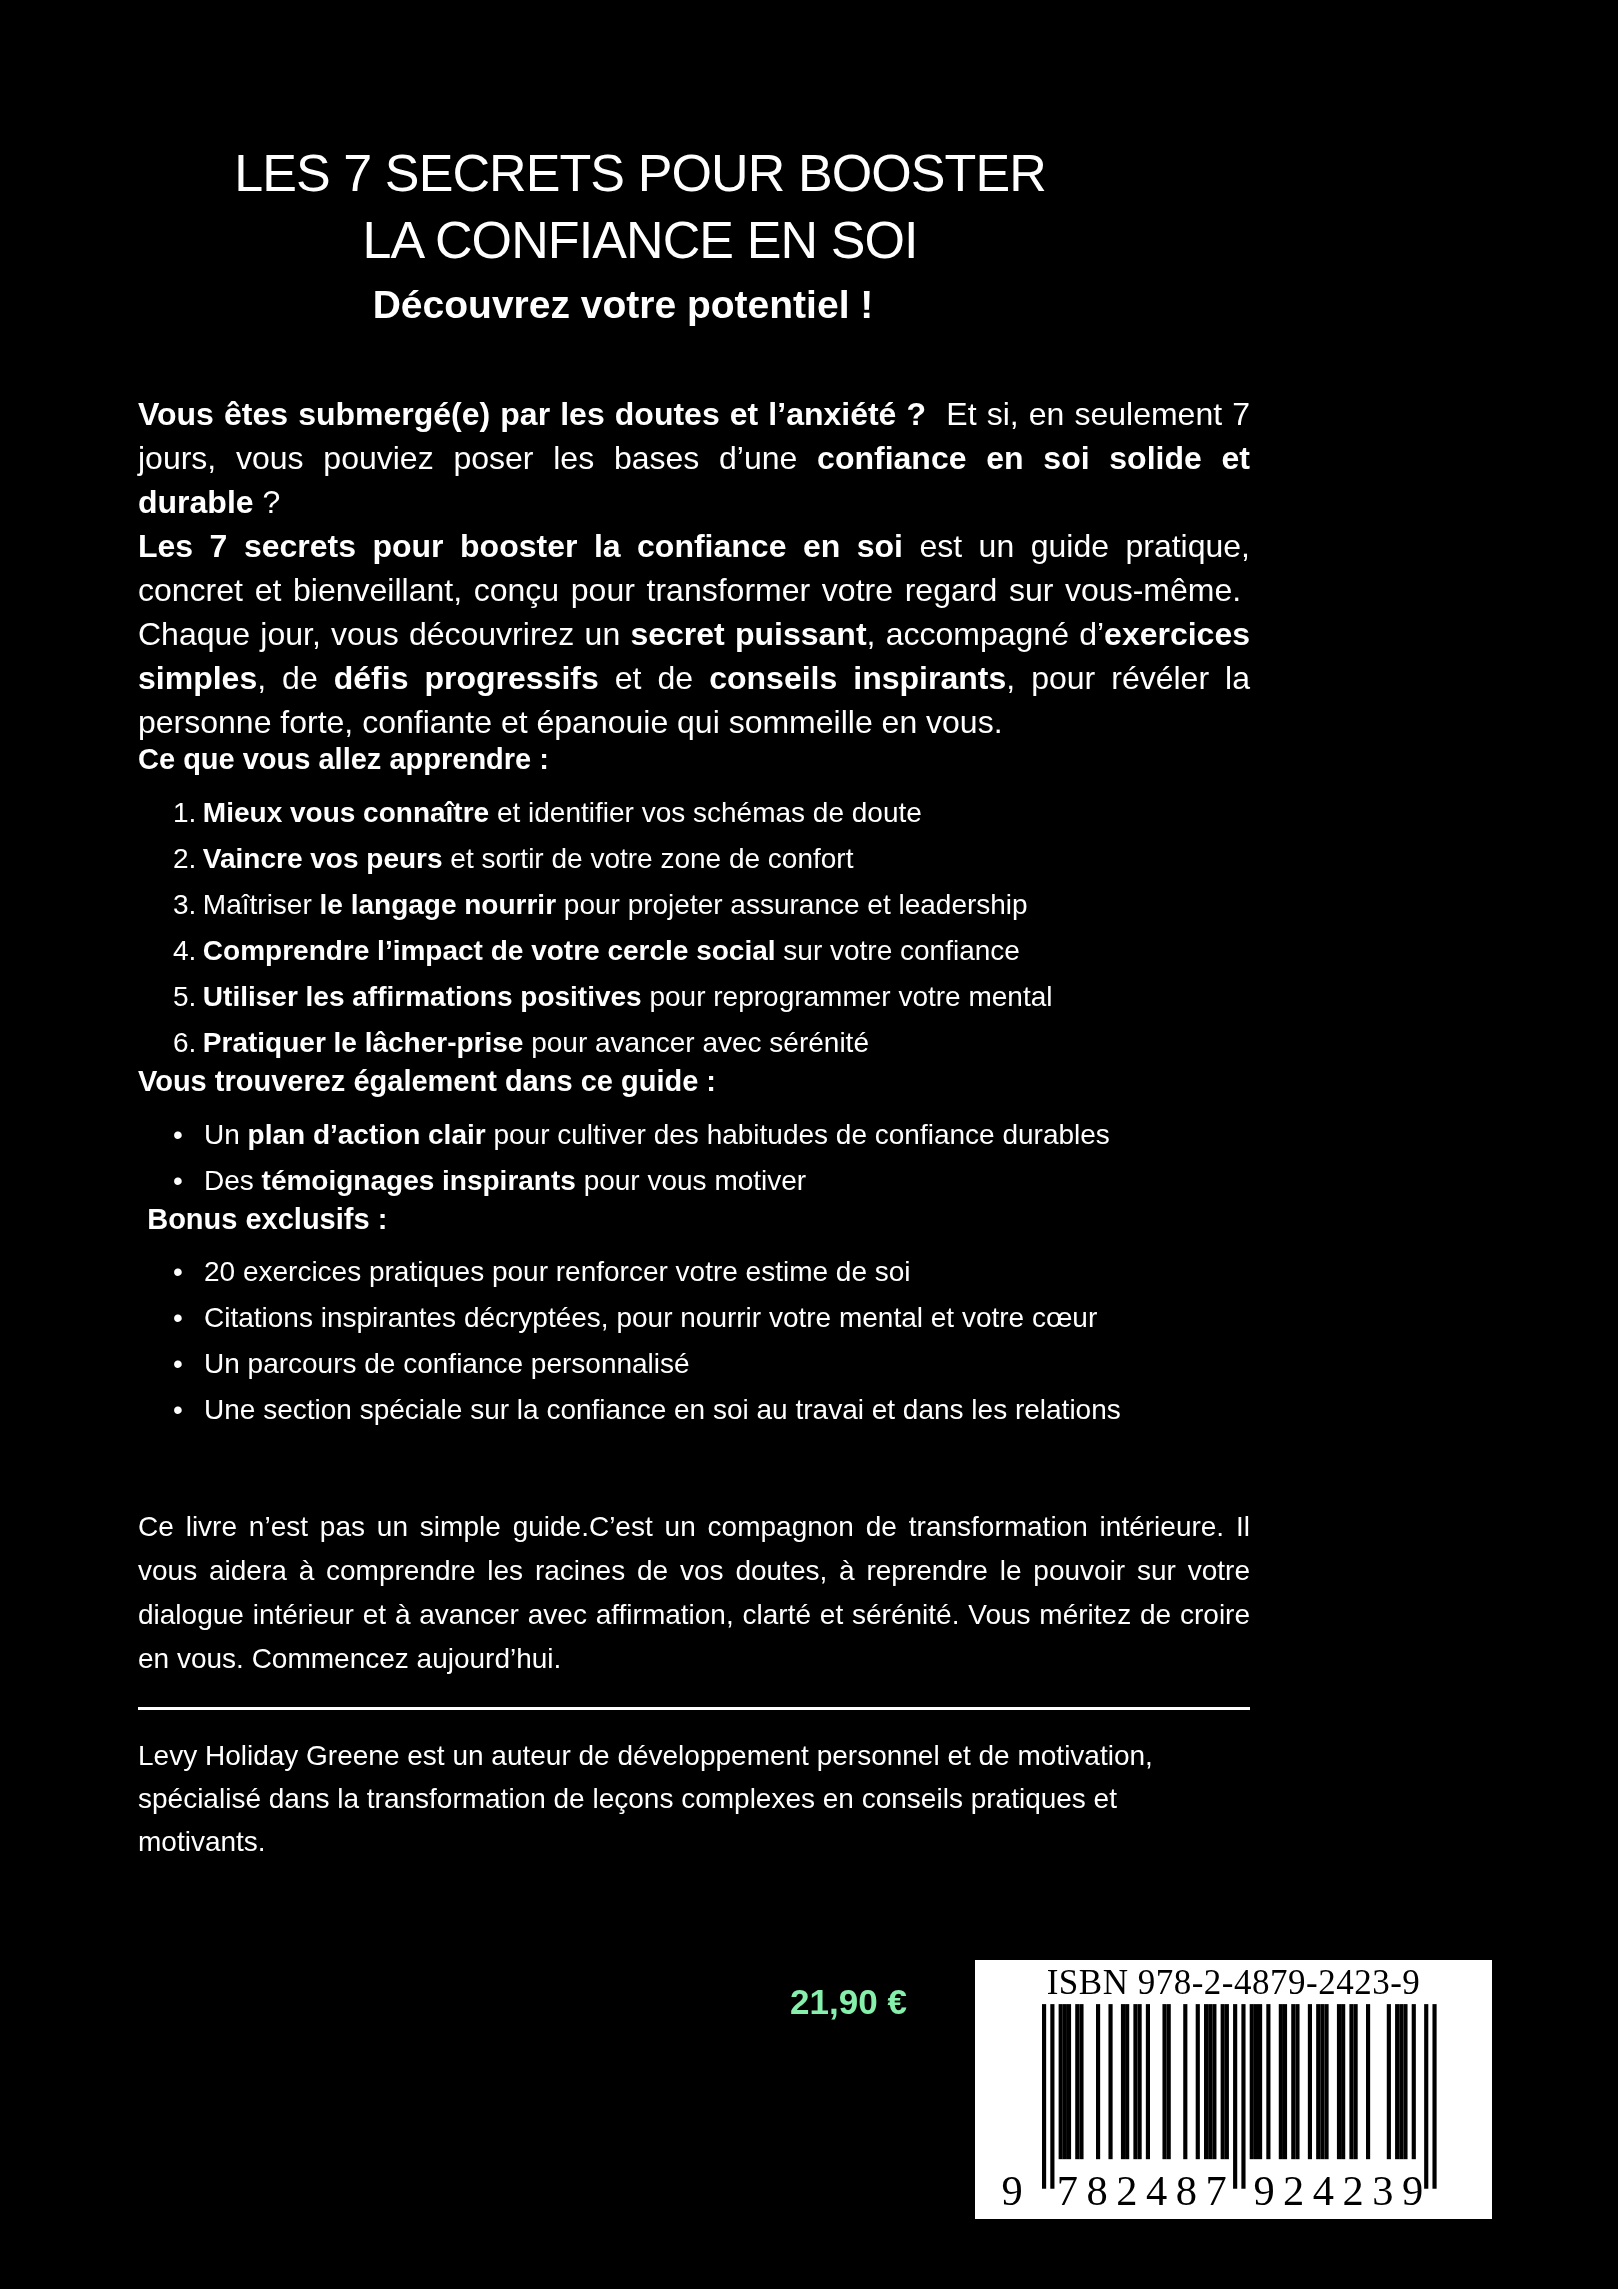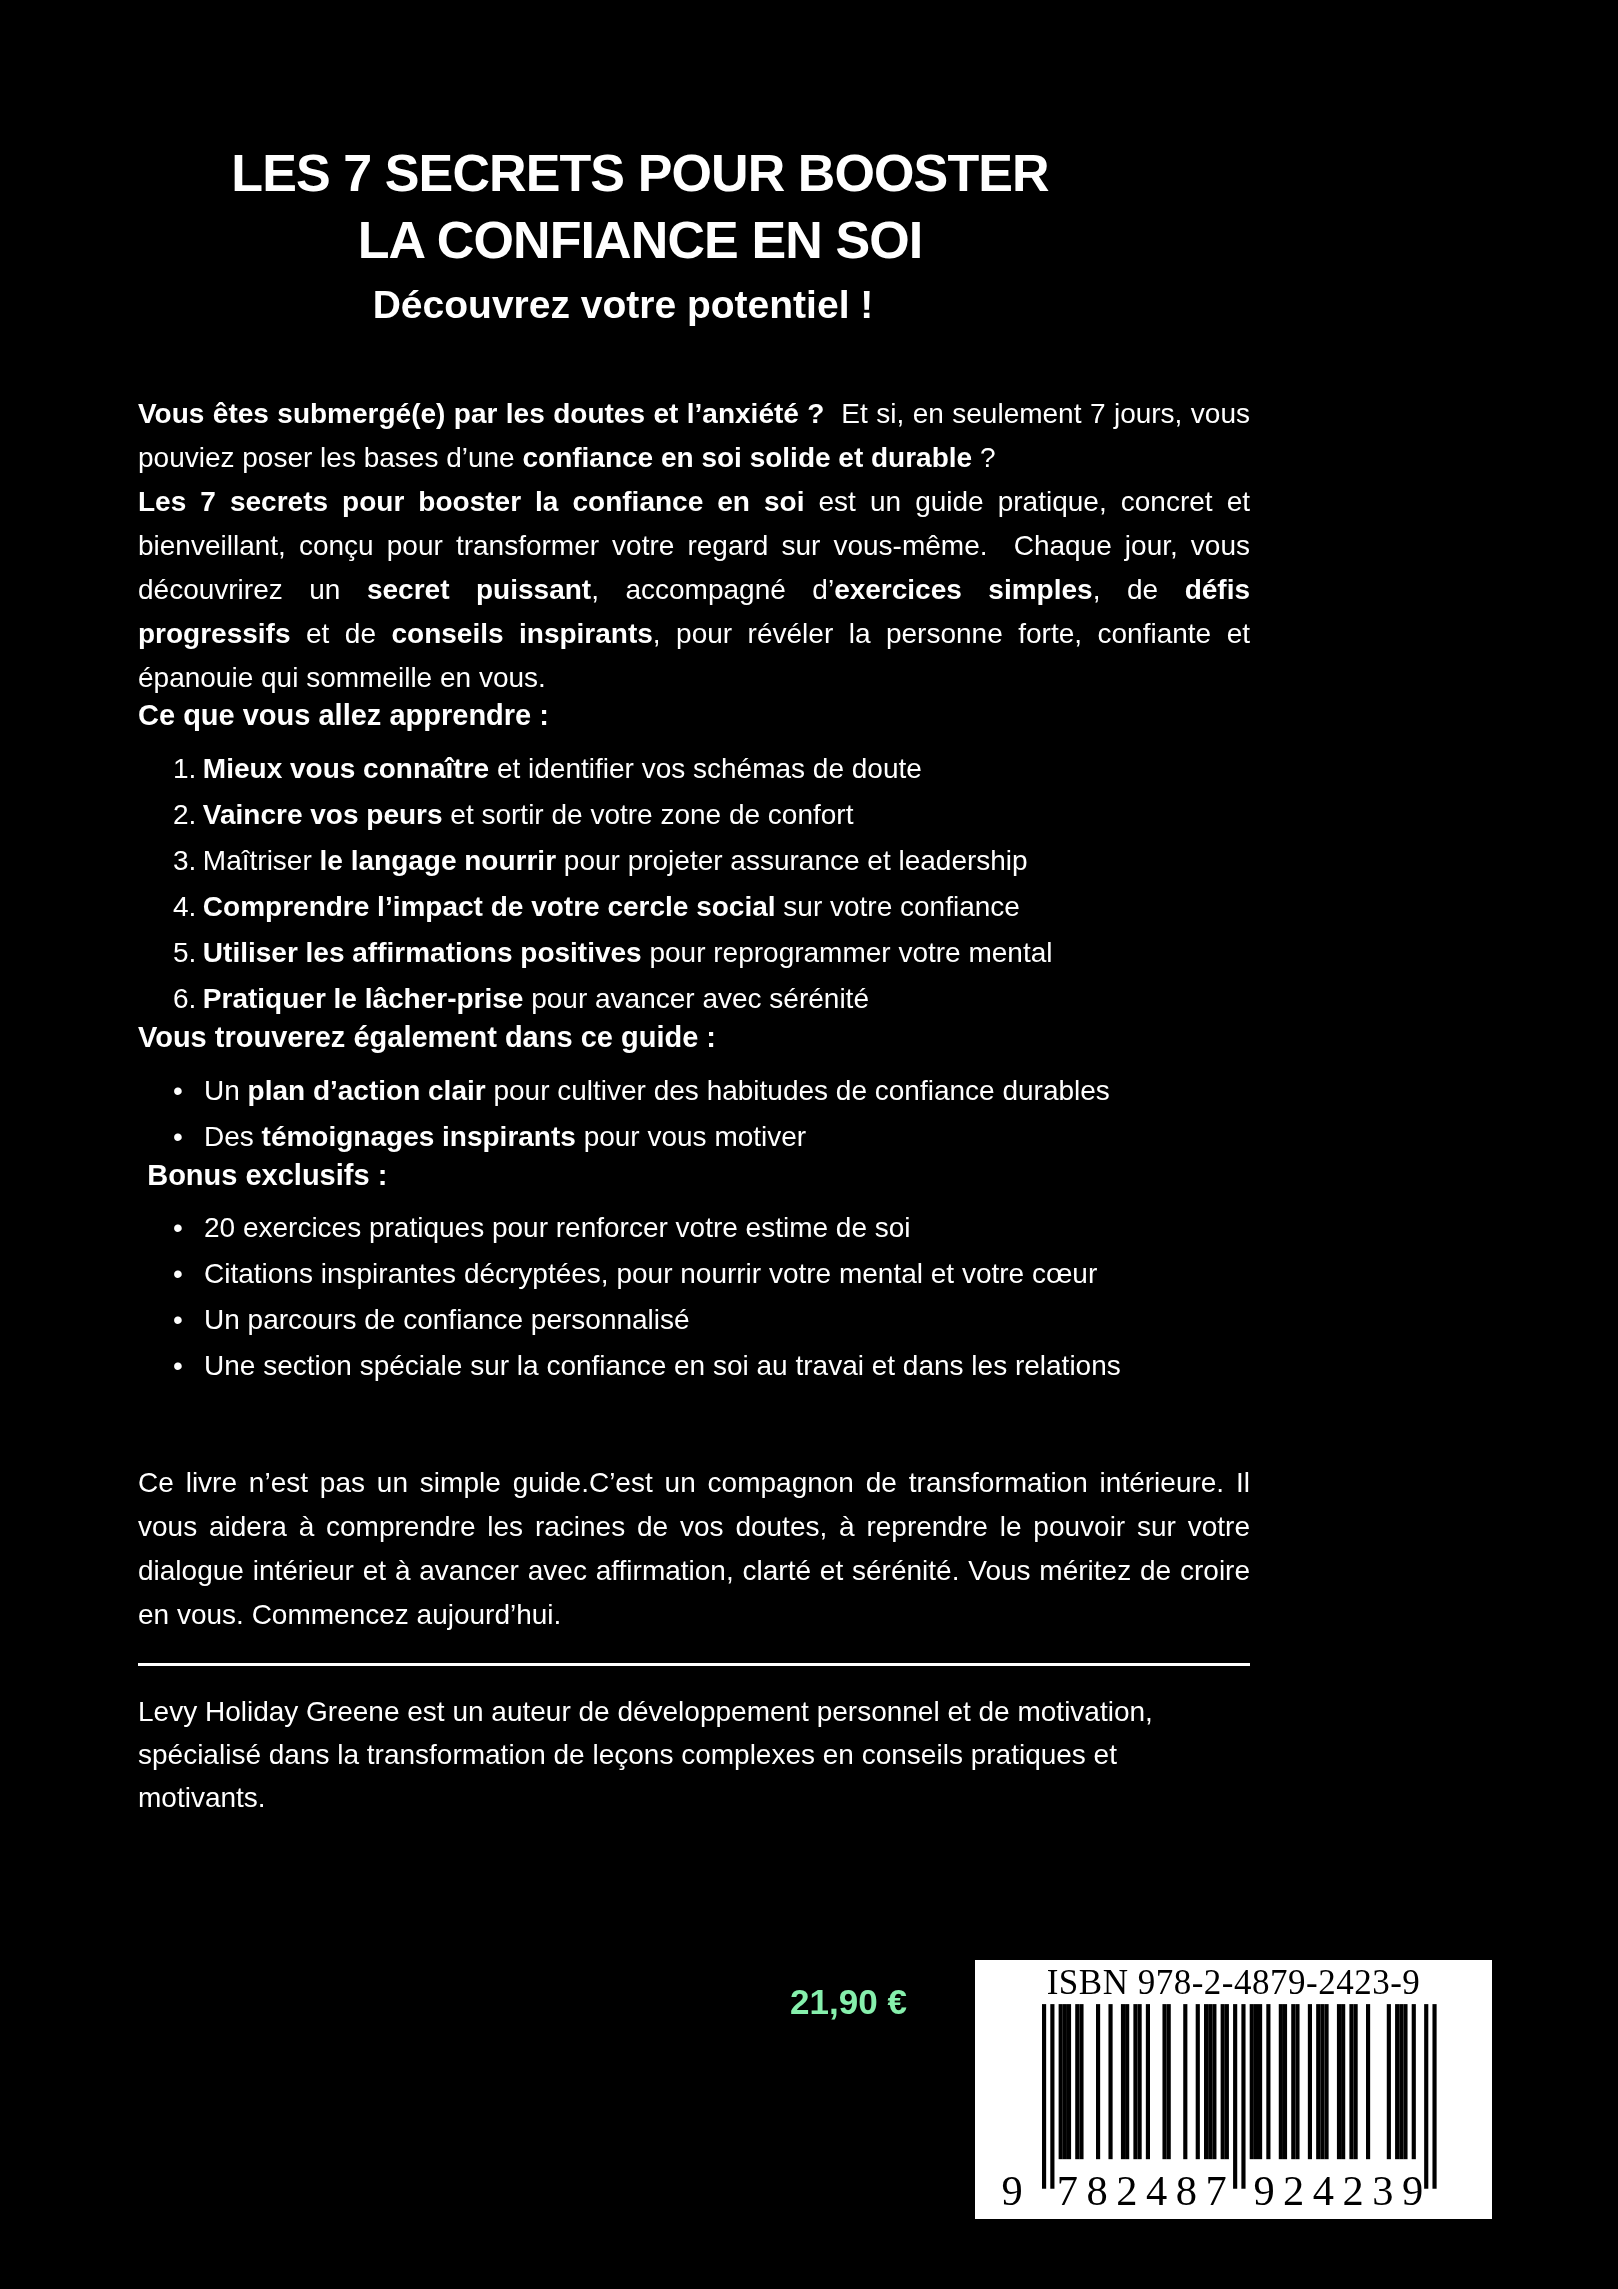--- a/index.html
+++ b/index.html
@@ -8,26 +8,26 @@
     width:1619px;height:2290px;
     background:#000;color:#fff;
     font-family:"Liberation Sans","DejaVu Sans",sans-serif;
     overflow:hidden;
   }
   .col{
     position:absolute;left:138px;top:0;width:1112px;
   }
   
   .title-block{margin-left:0;width:1246px;text-align:center;padding-top:146px;}
-  .title-line{font-size:52px;font-weight:700;line-height:54px;letter-spacing:-0.9px;margin:0;padding-left:34px;}
+  .title-line{font-size:52px;font-weight:400;line-height:54px;letter-spacing:-0.9px;margin:0;padding-left:34px;}
   .title-line.second{margin-top:13px;}
   .subtitle{font-size:39px;font-weight:700;line-height:41px;margin:16.6px 0 0 0;}
   
   .body-copy{margin-top:52px;}
-  .body-copy p{font-size:28px;line-height:44px;text-align:justify;margin:0;}
+  .body-copy p{font-size:32px;line-height:44px;text-align:justify;margin:0;}
   .b{font-weight:700;}
   h3.sec-heading{font-size:29px;font-weight:700;line-height:31px;margin:0;}
   .learn-heading{margin-top:46px;}
   .also-heading{margin-top:89px;}
   .bonus-heading{margin-top:70px;padding-left:9.2px;}
   
   ol.num-list,ul.dot-list{list-style:none;margin:14.8px 0 0 0;padding:0;}
   ol.num-list li{font-size:28px;line-height:46px;padding-left:35px;}
   ol.num-list .num{margin-right:6.5px;}
   ul.dot-list li{position:relative;font-size:28px;line-height:46px;padding-left:66px;}

